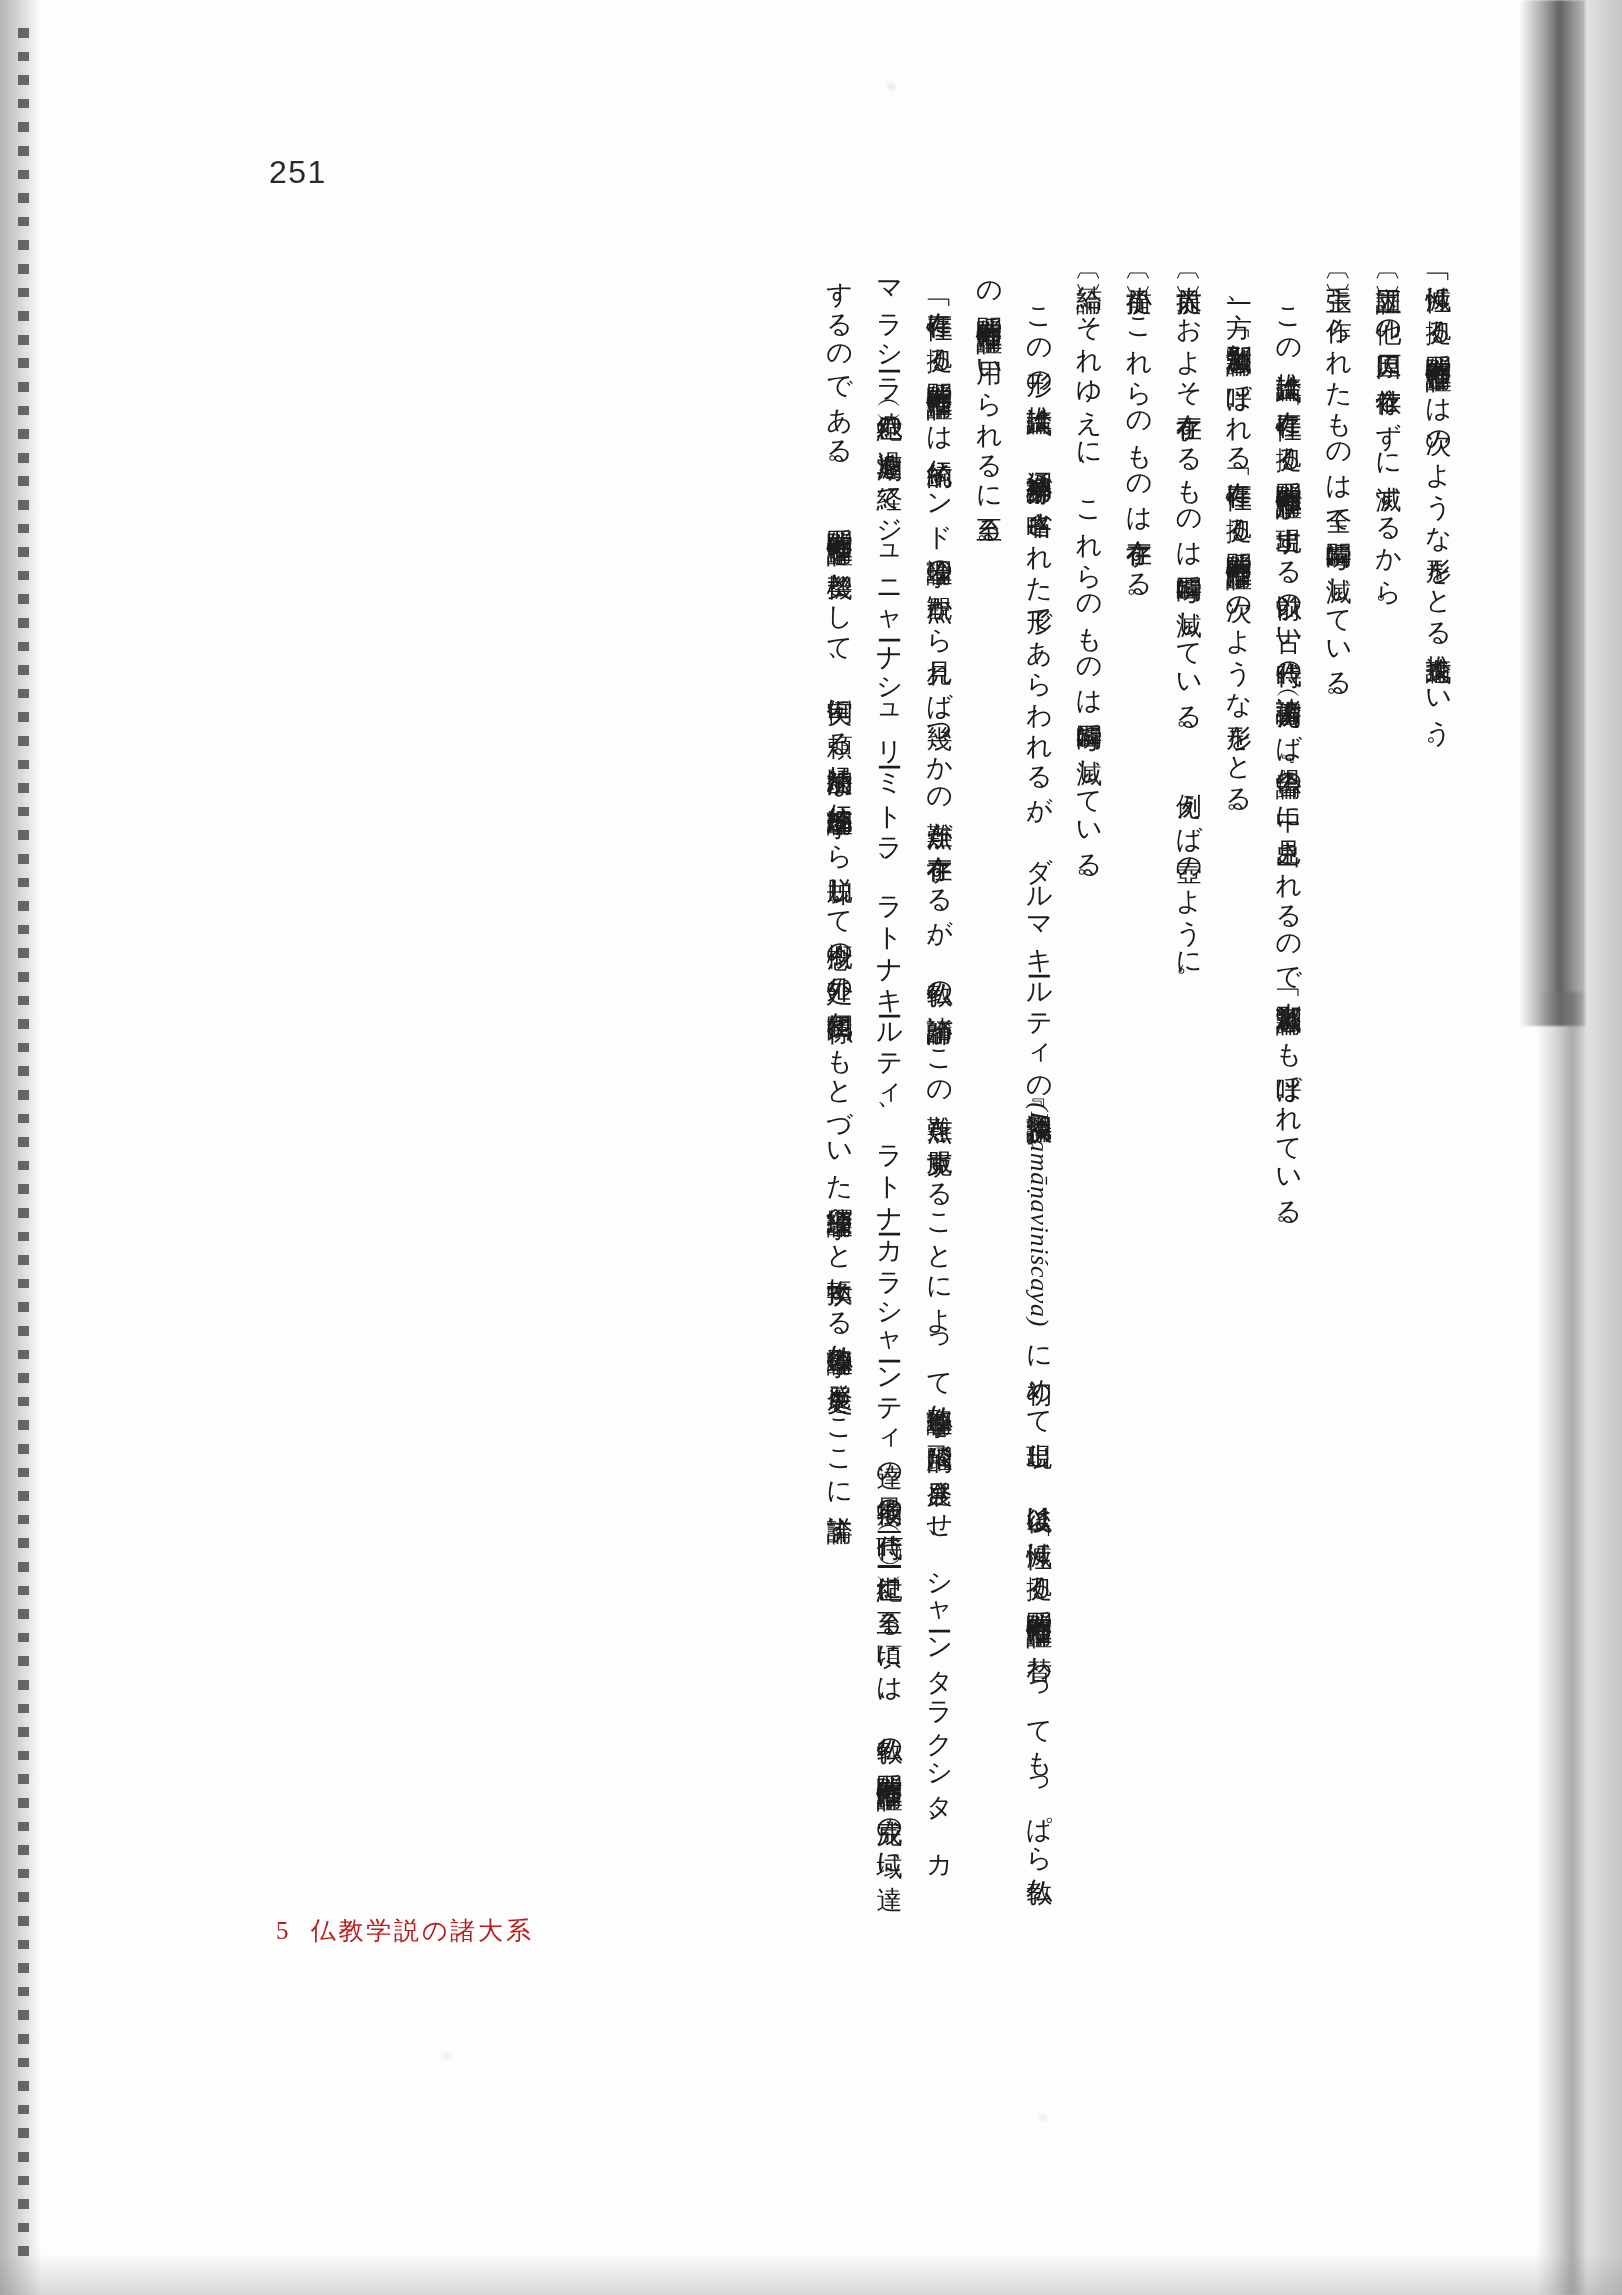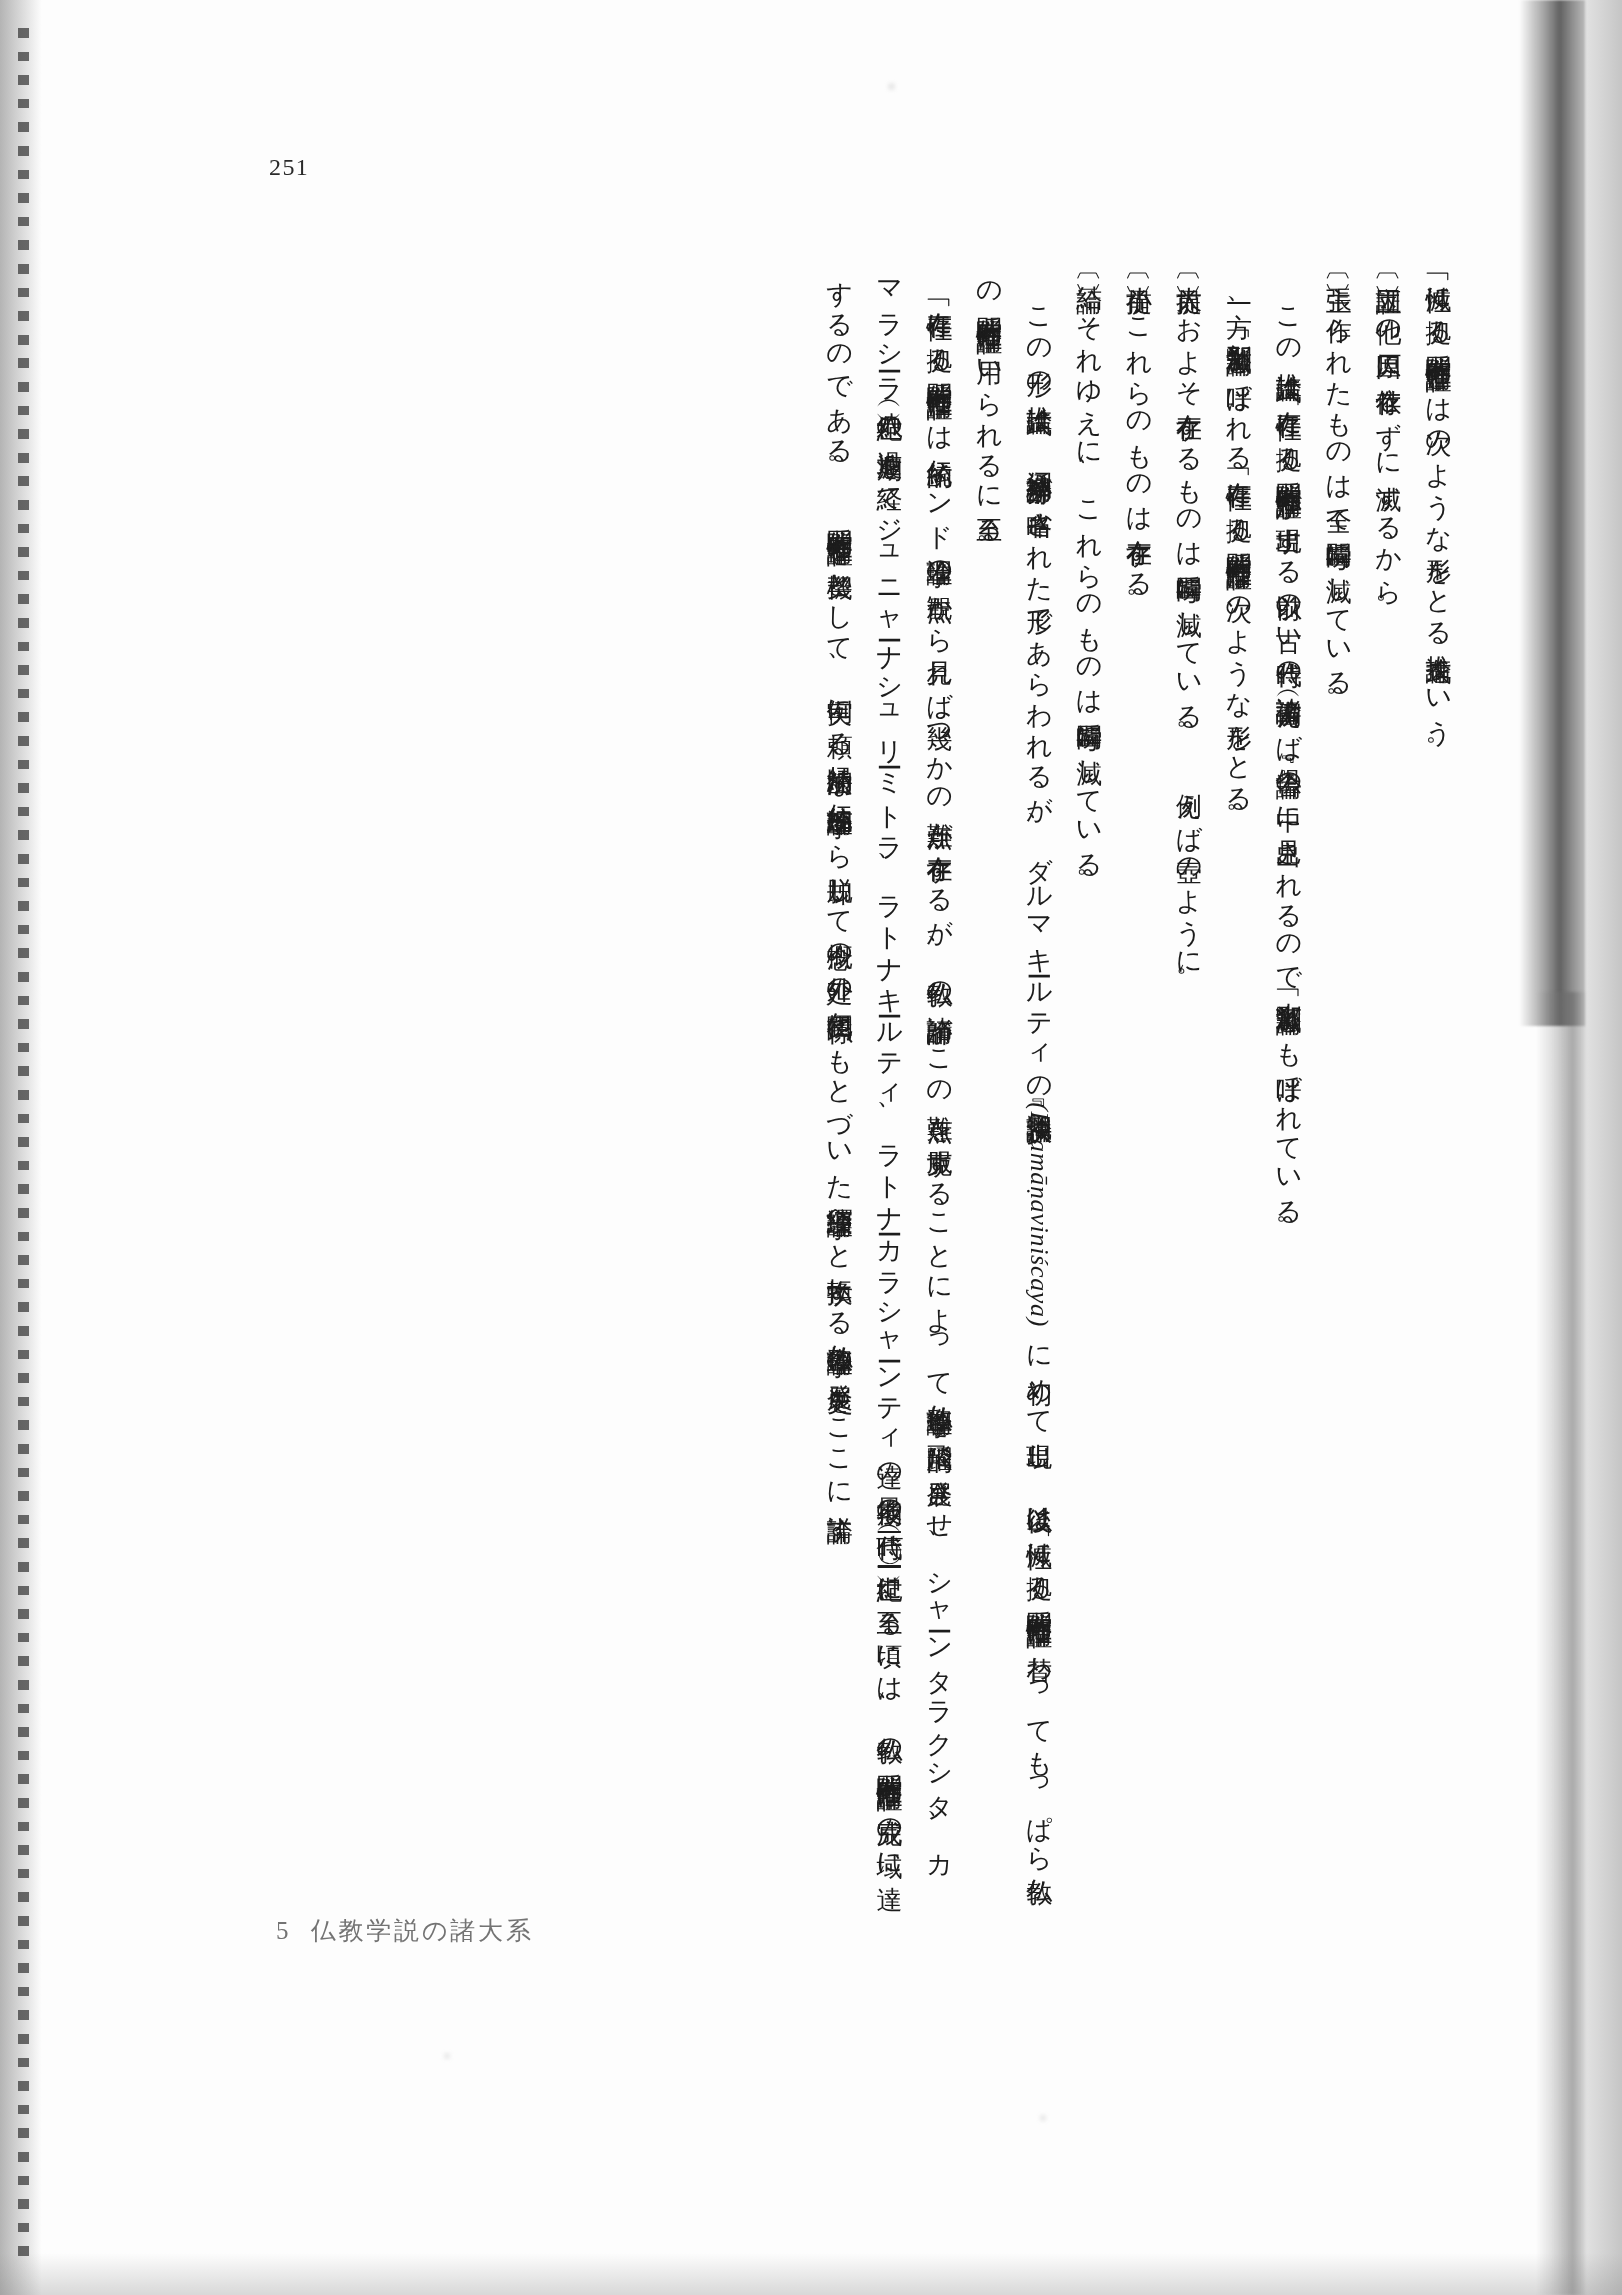--- a/index.html
+++ b/index.html
@@ -71,33 +71,33 @@
     width: 1623px; height: 42px;
     background: linear-gradient(to top, rgba(130,130,130,0.30), rgba(255,255,255,0));
     pointer-events: none;
   }
 
   
   .folio {
     position: absolute;
     left: 269px;
     top: 154px;
-    font-size: 24px;
+    font-size: 32px;
     letter-spacing: 1.4px;
     color: #2a2a2a;
-    font-family: Liberation Serif, serif;
+    font-family: Liberation Sans, sans-serif;
   }
 
   
   .running-head {
     position: absolute;
     left: 276px;
     top: 1914px;
     font-size: 25px;
-    color: #737373;
+    color: #b91c1c;
     letter-spacing: 2.8px;
     white-space: nowrap;
   }
   .running-head .num {
     margin-right: 19.4px;
     font-family: "Liberation Serif", "DejaVu Serif", serif;
   }
 
   
   .vtext {

